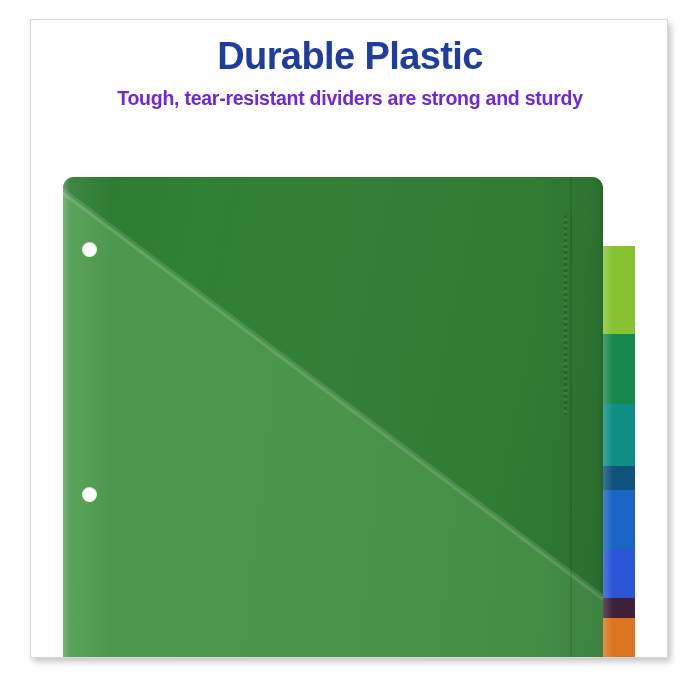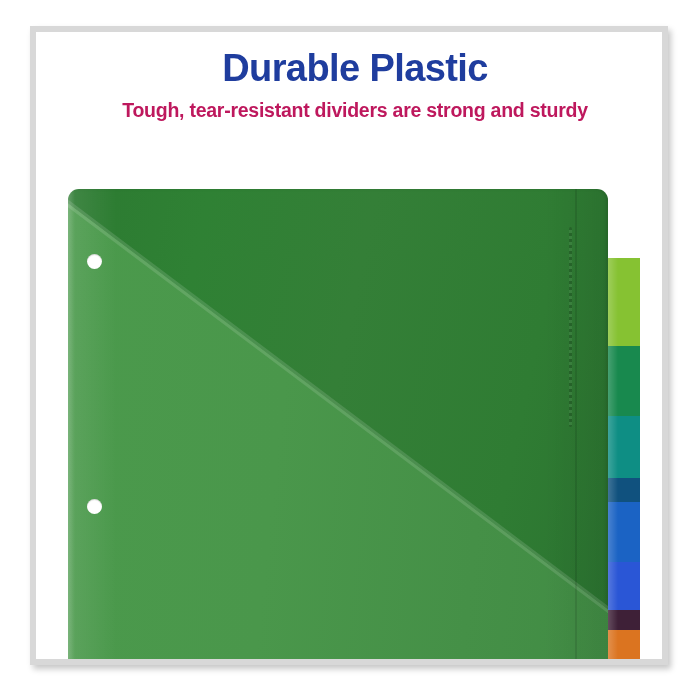--- a/index.html
+++ b/index.html
@@ -19,25 +19,25 @@
     position: relative;
     width: 700px;
     height: 700px;
     background: #ffffff;
   }
 
   
   .card {
     position: absolute;
     left: 30px;
-    top: 26px;
+    top: 19px;
     width: 638px;
     height: 639px;
     background: #ffffff;
-    border: 6px solid #14b8a6;
+    border: 1px solid #14b8a6;
     box-sizing: border-box;
     box-shadow: 3px 4px 6px rgba(0,0,0,0.22);
     overflow: hidden;
   }
 
   
   .headline-block {
     position: absolute;
     left: 0;
     top: 16px;
@@ -192,21 +192,21 @@
   }
 </style>
 </head>
 <body>
 
 <div class="stage">
   <div class="card" style="background: rgb(255, 255, 255); border-color: rgb(216, 216, 216);">
 
     <div class="headline-block">
       <div class="title" style="color: rgb(31, 61, 158);">Durable Plastic</div>
-      <div class="subtitle" style="color: #be185d;">
+      <div class="subtitle" style="color: #6d28d9;">
         <span class="ln">Tough, tear-resistant dividers are strong and sturdy</span>
       </div>
     </div>
 
     <div class="photo">
 
       <div class="tab-strip">
         <div class="tab" style="top: 32px; height: 88px; background: rgb(134, 194, 50);"></div>
         <div class="tab" style="top: 120px; height: 70px; background: rgb(24, 137, 78);"></div>
         <div class="tab" style="top: 190px; height: 62px; background: rgb(14, 142, 132);"></div>

